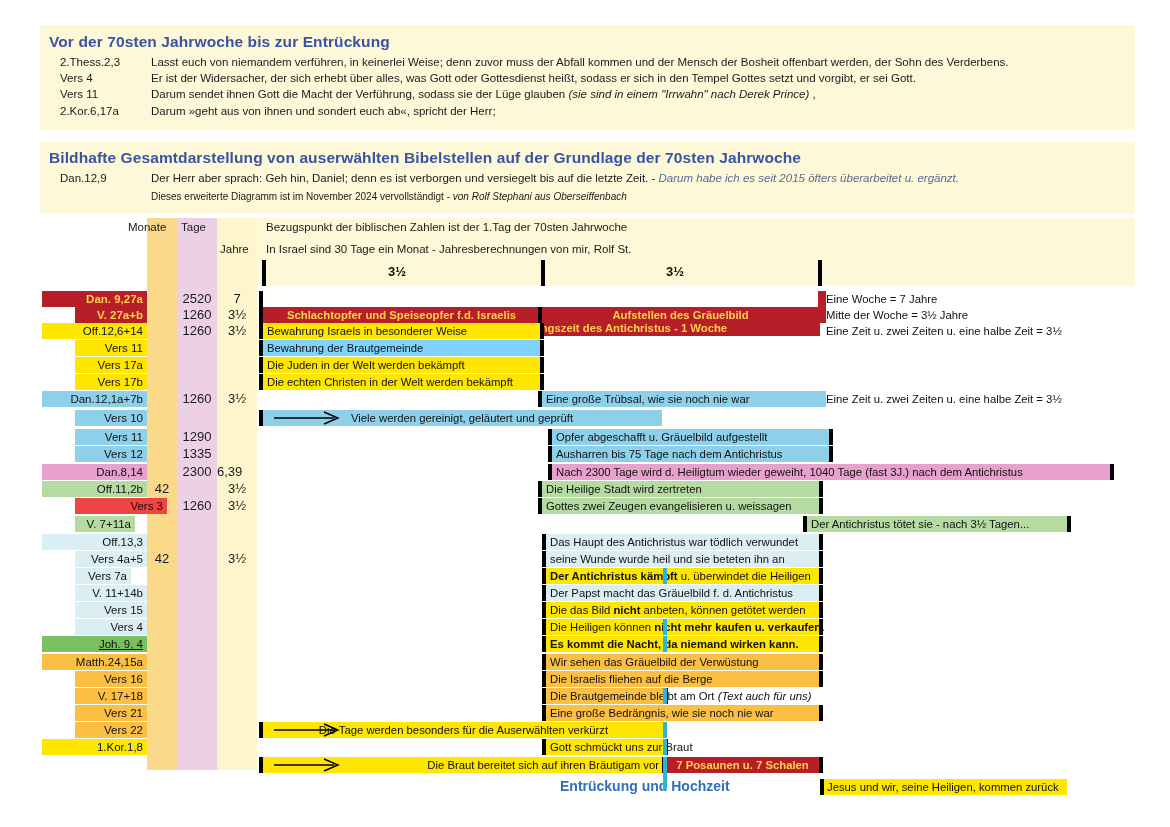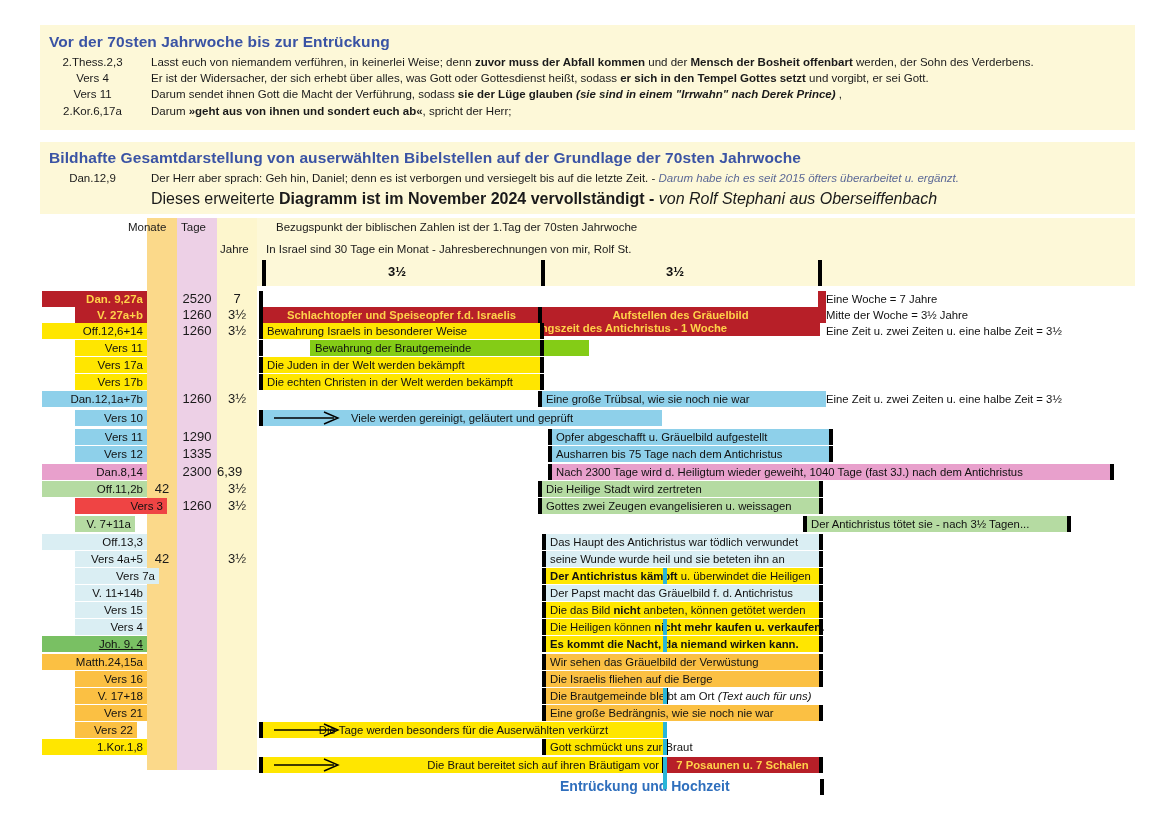--- a/index.html
+++ b/index.html
@@ -10,30 +10,31 @@
     position:relative;overflow:hidden;
   }
 
   
   .panel{position:absolute;background:#fdf8d8;}
   .panel-title{
     position:absolute;font-weight:bold;font-size:15.5px;color:#3a53a4;
     white-space:nowrap;letter-spacing:0.1px;
   }
   .ref{
-    position:absolute;font-size:11.5px;color:#1a1a1a;text-align:center;
+    position:absolute;font-size:11.5px;color:#1a1a1a;text-align:left;
     white-space:nowrap;
+    margin-left:20px;
   }
   .line{
     position:absolute;font-size:11.5px;color:#1a1a1a;white-space:nowrap;
   }
-  .line b{font-weight:bold;text-align:right;}
+  .line b{font-weight:normal;text-align:right;}
   .line i{font-style:italic;}
   .grey-i{color:#5b6896;font-style:italic;}
-  .big{font-size:16px;}
+  .big{font-size:10px;}
 
   
   #chart{position:absolute;left:0;top:0;width:1170px;height:827px;}
 
   .colband{position:absolute;}
   .colhdr{position:absolute;font-size:11.5px;color:#1a1a1a;white-space:nowrap;}
 
   .rowlabel{
     position:absolute;font-size:11.5px;color:#1a1a1a;
     white-space:nowrap;text-align:right;
@@ -95,21 +96,21 @@
 <div id="chart">
 
   <div class="colband" style="left:147px;top:218px;width:30px;height:552px;background:#fbd98a;"></div>
   <div class="colband" style="left:177px;top:218px;width:40px;height:552px;background:#edd0e6;"></div>
   <div class="colband" style="left:217px;top:218px;width:40px;height:552px;background:#fdf6cd;"></div>
   <div class="colband" style="left:257px;top:218px;width:878px;height:68px;background:#fdf8d8;"></div>
 
   <div class="colhdr" style="left:128px;top:221px;">Monate</div>
   <div class="colhdr" style="left:181px;top:221px;">Tage</div>
   <div class="colhdr" style="left:220px;top:243px;">Jahre</div>
-  <div class="colhdr" style="left:276px;top:221px;">Bezugspunkt der biblischen Zahlen ist der 1.Tag der 70sten Jahrwoche</div>
+  <div class="colhdr" style="left:266px;top:221px;">Bezugspunkt der biblischen Zahlen ist der 1.Tag der 70sten Jahrwoche</div>
   <div class="colhdr" style="left:266px;top:243px;">In Israel sind 30 Tage ein Monat - Jahresberechnungen von mir, Rolf St.</div>
 
   <div class="tick" style="left:262px;top:260px;height:26px;"></div>
   <div class="tick" style="left:541px;top:260px;height:26px;"></div>
   <div class="tick" style="left:818px;top:260px;height:26px;"></div>
   <div class="markerlbl" style="left:388px;top:264px;">3½</div>
   <div class="markerlbl" style="left:666px;top:264px;">3½</div>
 
   <div id="rows">
       <div class="rowlabel" style="left: 42px; top: 291px; width: 105px; background: rgb(183, 31, 40); color: rgb(255, 210, 74); font-weight: bold;">Dan. 9,27a</div>
@@ -127,21 +128,21 @@
       <div class="bar pad center bold" style="left: 541px; top: 307px; width: 279px; background: rgb(183, 31, 40); color: rgb(255, 210, 74); padding-left: 0px;">Aufstellen des Gräuelbild</div>
       <div class="tick" style="left: 538px; top: 307px; height: 16px;"></div>
       <div class="tick" style="left: 819px; top: 307px; height: 16px;"></div>
       <div class="rowlabel" style="left: 42px; top: 323px; width: 105px; background: rgb(255, 230, 0); color: rgb(17, 17, 17);">Off.12,6+14</div>
       <div class="num" style="left: 177px; top: 323px; width: 40px;">1260</div>
       <div class="num" style="left: 217px; top: 323px; width: 40px;">3½</div>
       <div class="bar pad" style="left: 262px; top: 323px; width: 279px; background: rgb(255, 230, 0);">Bewahrung Israels in besonderer Weise</div>
       <div class="tick" style="left: 259px; top: 323px; height: 16px;"></div>
       <div class="tick" style="left: 540px; top: 323px; height: 16px;"></div>
       <div class="rowlabel" style="left: 75px; top: 340px; width: 72px; background: rgb(255, 230, 0); color: rgb(17, 17, 17);">Vers 11</div>
-      <div class="bar pad" style="left: 262px; top: 340px; width: 279px; background: #84cc16; margin-left: 48px;">Bewahrung der Brautgemeinde</div>
+      <div class="bar pad" style="left: 262px; top: 340px; width: 279px; background: #7dd3fc;">Bewahrung der Brautgemeinde</div>
       <div class="tick" style="left: 259px; top: 340px; height: 16px;"></div>
       <div class="tick" style="left: 540px; top: 340px; height: 16px;"></div>
       <div class="rowlabel" style="left: 75px; top: 357px; width: 72px; background: rgb(255, 230, 0); color: rgb(17, 17, 17);">Vers 17a</div>
       <div class="bar pad" style="left: 262px; top: 357px; width: 279px; background: rgb(255, 230, 0);">Die Juden in der Welt werden bekämpft</div>
       <div class="tick" style="left: 259px; top: 357px; height: 16px;"></div>
       <div class="tick" style="left: 540px; top: 357px; height: 16px;"></div>
       <div class="rowlabel" style="left: 75px; top: 374px; width: 72px; background: rgb(255, 230, 0); color: rgb(17, 17, 17);">Vers 17b</div>
       <div class="bar pad" style="left: 262px; top: 374px; width: 279px; background: rgb(255, 230, 0);">Die echten Christen in der Welt werden bekämpft</div>
       <div class="tick" style="left: 259px; top: 374px; height: 16px;"></div>
       <div class="tick" style="left: 540px; top: 374px; height: 16px;"></div>
@@ -195,21 +196,21 @@
       <div class="rowlabel" style="left: 42px; top: 534px; width: 105px; background: rgb(218, 238, 243); color: rgb(17, 17, 17);">Off.13,3</div>
       <div class="bar pad" style="left: 545px; top: 534px; width: 275px; background: rgb(218, 238, 243);">Das Haupt des Antichristus war tödlich verwundet</div>
       <div class="tick" style="left: 542px; top: 534px; height: 16px;"></div>
       <div class="tick" style="left: 819px; top: 534px; height: 16px;"></div>
       <div class="rowlabel" style="left: 75px; top: 551px; width: 72px; background: rgb(218, 238, 243); color: rgb(17, 17, 17);">Vers 4a+5</div>
       <div class="num" style="left: 147px; top: 551px; width: 30px;">42</div>
       <div class="num" style="left: 217px; top: 551px; width: 40px;">3½</div>
       <div class="bar pad" style="left: 545px; top: 551px; width: 275px; background: rgb(218, 238, 243);">seine Wunde wurde heil und sie beteten ihn an</div>
       <div class="tick" style="left: 542px; top: 551px; height: 16px;"></div>
       <div class="tick" style="left: 819px; top: 551px; height: 16px;"></div>
-      <div class="rowlabel" style="left: 75px; top: 568px; width: 84px; background: rgb(218, 238, 243); color: rgb(17, 17, 17);">Vers 7a</div>
+      <div class="rowlabel" style="left: 75px; top: 568px; width: 56px; background: rgb(218, 238, 243); color: rgb(17, 17, 17);">Vers 7a</div>
       <div class="bar pad" style="left: 545px; top: 568px; width: 275px; background: rgb(255, 230, 0);"><b>Der Antichristus kämpft</b> u. überwindet die Heiligen</div>
       <div class="tick" style="left: 542px; top: 568px; height: 16px;"></div>
       <div class="tick" style="left: 819px; top: 568px; height: 16px;"></div>
       <div class="rowlabel" style="left: 75px; top: 585px; width: 72px; background: rgb(218, 238, 243); color: rgb(17, 17, 17);">V. 11+14b</div>
       <div class="bar pad" style="left: 545px; top: 585px; width: 275px; background: rgb(218, 238, 243);">Der Papst macht das Gräuelbild f. d. Antichristus</div>
       <div class="tick" style="left: 542px; top: 585px; height: 16px;"></div>
       <div class="tick" style="left: 819px; top: 585px; height: 16px;"></div>
       <div class="rowlabel" style="left: 75px; top: 602px; width: 72px; background: rgb(218, 238, 243); color: rgb(17, 17, 17);">Vers 15</div>
       <div class="bar pad" style="left: 545px; top: 602px; width: 275px; background: rgb(255, 230, 0);">Die das Bild <b>nicht</b> anbeten, können getötet werden</div>
       <div class="tick" style="left: 542px; top: 602px; height: 16px;"></div>
@@ -231,21 +232,21 @@
       <div class="tick" style="left: 542px; top: 671px; height: 16px;"></div>
       <div class="tick" style="left: 819px; top: 671px; height: 16px;"></div>
       <div class="rowlabel" style="left: 75px; top: 688px; width: 72px; background: rgb(251, 192, 67); color: rgb(17, 17, 17);">V. 17+18</div>
       <div class="bar pad" style="left: 545px; top: 688px; width: 120px; background: rgb(251, 192, 67); overflow: visible;">Die Brautgemeinde bleibt am Ort <i>(Text auch für uns)</i></div>
       <div class="tick" style="left: 542px; top: 688px; height: 16px;"></div>
       <div class="tick" style="left: 664px; top: 688px; height: 16px;"></div>
       <div class="rowlabel" style="left: 75px; top: 705px; width: 72px; background: rgb(251, 192, 67); color: rgb(17, 17, 17);">Vers 21</div>
       <div class="bar pad" style="left: 545px; top: 705px; width: 275px; background: rgb(251, 192, 67);">Eine große Bedrängnis, wie sie noch nie war</div>
       <div class="tick" style="left: 542px; top: 705px; height: 16px;"></div>
       <div class="tick" style="left: 819px; top: 705px; height: 16px;"></div>
-      <div class="rowlabel" style="left: 75px; top: 722px; width: 62px; background: rgb(251, 192, 67); color: rgb(17, 17, 17);">Vers 22</div>
+      <div class="rowlabel" style="left: 75px; top: 722px; width: 72px; background: rgb(251, 192, 67); color: rgb(17, 17, 17);">Vers 22</div>
       <div class="bar pad center" style="left: 262px; top: 722px; width: 403px; background: rgb(255, 230, 0); padding-left: 0px;">Die Tage werden besonders für die Auserwählten verkürzt</div>
       <div class="tick" style="left: 259px; top: 722px; height: 16px;"></div>
       <div class="arrow" style="left: 272px; top: 722px; width: 70px;">
         <svg width="70" height="16" viewBox="0 0 70 16">
           <line x1="2" y1="8" x2="62" y2="8" stroke="#000" stroke-width="1.4"></line>
           <polyline points="52,2 66,8 52,14" fill="none" stroke="#000" stroke-width="1.4"></polyline>
         </svg>
       </div>
       <div class="rowlabel" style="left: 42px; top: 739px; width: 105px; background: rgb(255, 230, 0); color: rgb(17, 17, 17);">1.Kor.1,8</div>
       <div class="bar pad" style="left: 545px; top: 739px; width: 120px; background: rgb(255, 230, 0); overflow: visible;">Gott schmückt uns zur Braut</div>
@@ -276,14 +277,15 @@
       <div class="tick" style="left: 818px; top: 291px; height: 16px; background: rgb(183, 31, 40); width: 8px;"></div>
       <div class="annot" style="left: 826px; top: 307px;">Mitte der Woche = 3½ Jahre</div>
       <div class="tick" style="left: 818px; top: 307px; height: 16px; background: rgb(183, 31, 40); width: 8px;"></div>
       <div class="annot" style="left: 826px; top: 323px;">Eine Zeit u. zwei Zeiten u. eine halbe Zeit = 3½</div>
       <div class="annot" style="left: 826px; top: 391px;">Eine Zeit u. zwei Zeiten u. eine halbe Zeit = 3½</div>
       <div class="tick" style="left: 818px; top: 391px; height: 16px; background: rgb(142, 208, 234); width: 8px;"></div>
     </div>
 
   <div class="bottomlbl" style="left:560px;top:778px;">Entrückung und Hochzeit</div>
   <div class="tick" style="left:663px;top:757px;height:32px;background:#29b6d8;"></div>
+  <div class="bar pad" style="left:822px;top:779px;width:245px;background:#ffe600;">Jesus und wir, seine Heiligen, kommen zurück</div>
   <div class="tick" style="left:820px;top:779px;height:16px;"></div>
 </div>
 
 </body></html>

